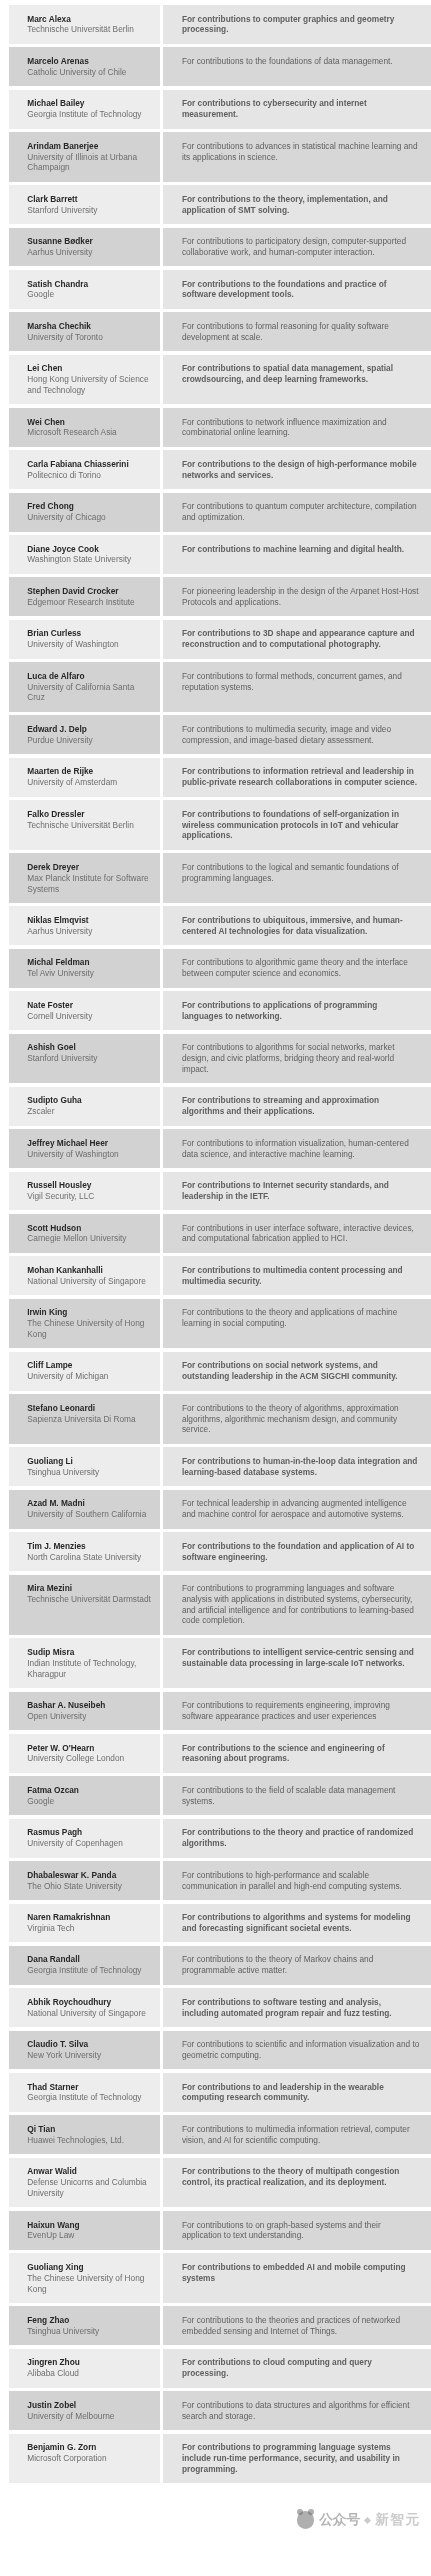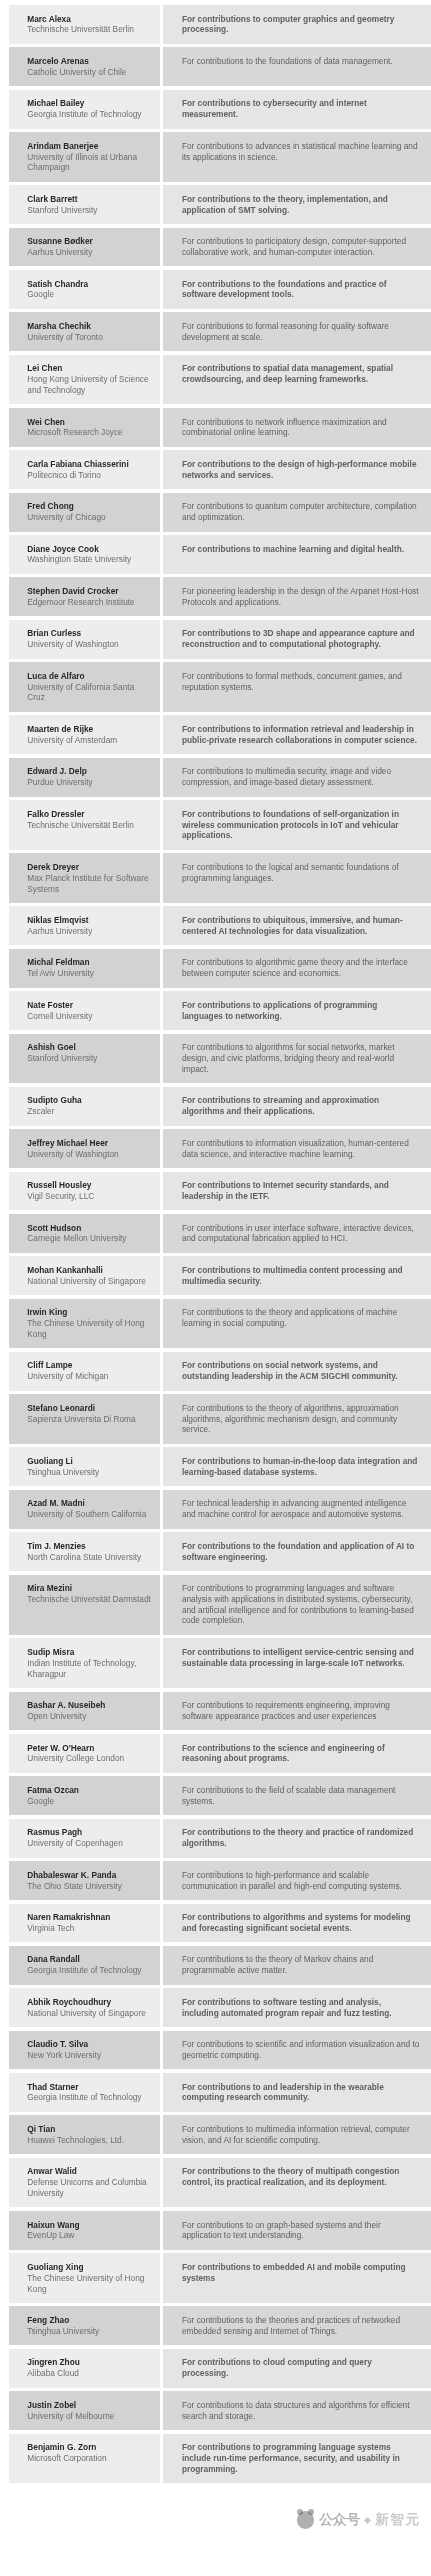--- a/index.html
+++ b/index.html
@@ -185,21 +185,21 @@
       <div class="fellow-affiliation">Hong Kong University of Science and Technology</div>
     </div>
     <div class="cell cell-right">
       <div class="fellow-citation">For contributions to spatial data management, spatial crowdsourcing, and deep learning frameworks.</div>
     </div>
   </div>
 
   <div class="fellow-row row-gray">
     <div class="cell cell-left">
       <div class="fellow-name">Wei Chen</div>
-      <div class="fellow-affiliation">Microsoft Research Joyce</div>
+      <div class="fellow-affiliation">Microsoft Research Asia</div>
     </div>
     <div class="cell cell-right">
       <div class="fellow-citation">For contributions to network influence maximization and combinatorial online learning.</div>
     </div>
   </div>
 
   <div class="fellow-row row-light">
     <div class="cell cell-left">
       <div class="fellow-name">Carla Fabiana Chiasserini</div>
       <div class="fellow-affiliation">Politecnico di Torino</div>
@@ -252,37 +252,37 @@
   <div class="fellow-row row-gray">
     <div class="cell cell-left">
       <div class="fellow-name">Luca de Alfaro</div>
       <div class="fellow-affiliation">University of California Santa Cruz</div>
     </div>
     <div class="cell cell-right">
       <div class="fellow-citation">For contributions to formal methods, concurrent games, and reputation systems.</div>
     </div>
   </div>
 
+  <div class="fellow-row row-gray">
+    <div class="cell cell-left">
+      <div class="fellow-name">Edward J. Delp</div>
+      <div class="fellow-affiliation">Purdue University</div>
+    </div>
+    <div class="cell cell-right">
+      <div class="fellow-citation">For contributions to multimedia security, image and video compression, and image-based dietary assessment.</div>
+    </div>
+  </div>
+
   <div class="fellow-row row-light">
     <div class="cell cell-left">
       <div class="fellow-name">Maarten de Rijke</div>
       <div class="fellow-affiliation">University of Amsterdam</div>
     </div>
     <div class="cell cell-right">
       <div class="fellow-citation">For contributions to information retrieval and leadership in public-private research collaborations in computer science.</div>
-    </div>
-  </div>
-
-  <div class="fellow-row row-gray">
-    <div class="cell cell-left">
-      <div class="fellow-name">Edward J. Delp</div>
-      <div class="fellow-affiliation">Purdue University</div>
-    </div>
-    <div class="cell cell-right">
-      <div class="fellow-citation">For contributions to multimedia security, image and video compression, and image-based dietary assessment.</div>
     </div>
   </div>
 
   <div class="fellow-row row-light">
     <div class="cell cell-left">
       <div class="fellow-name">Falko Dressler</div>
       <div class="fellow-affiliation">Technische Universität Berlin</div>
     </div>
     <div class="cell cell-right">
       <div class="fellow-citation">For contributions to foundations of self-organization in wireless communication protocols in IoT and vehicular applications.</div>

